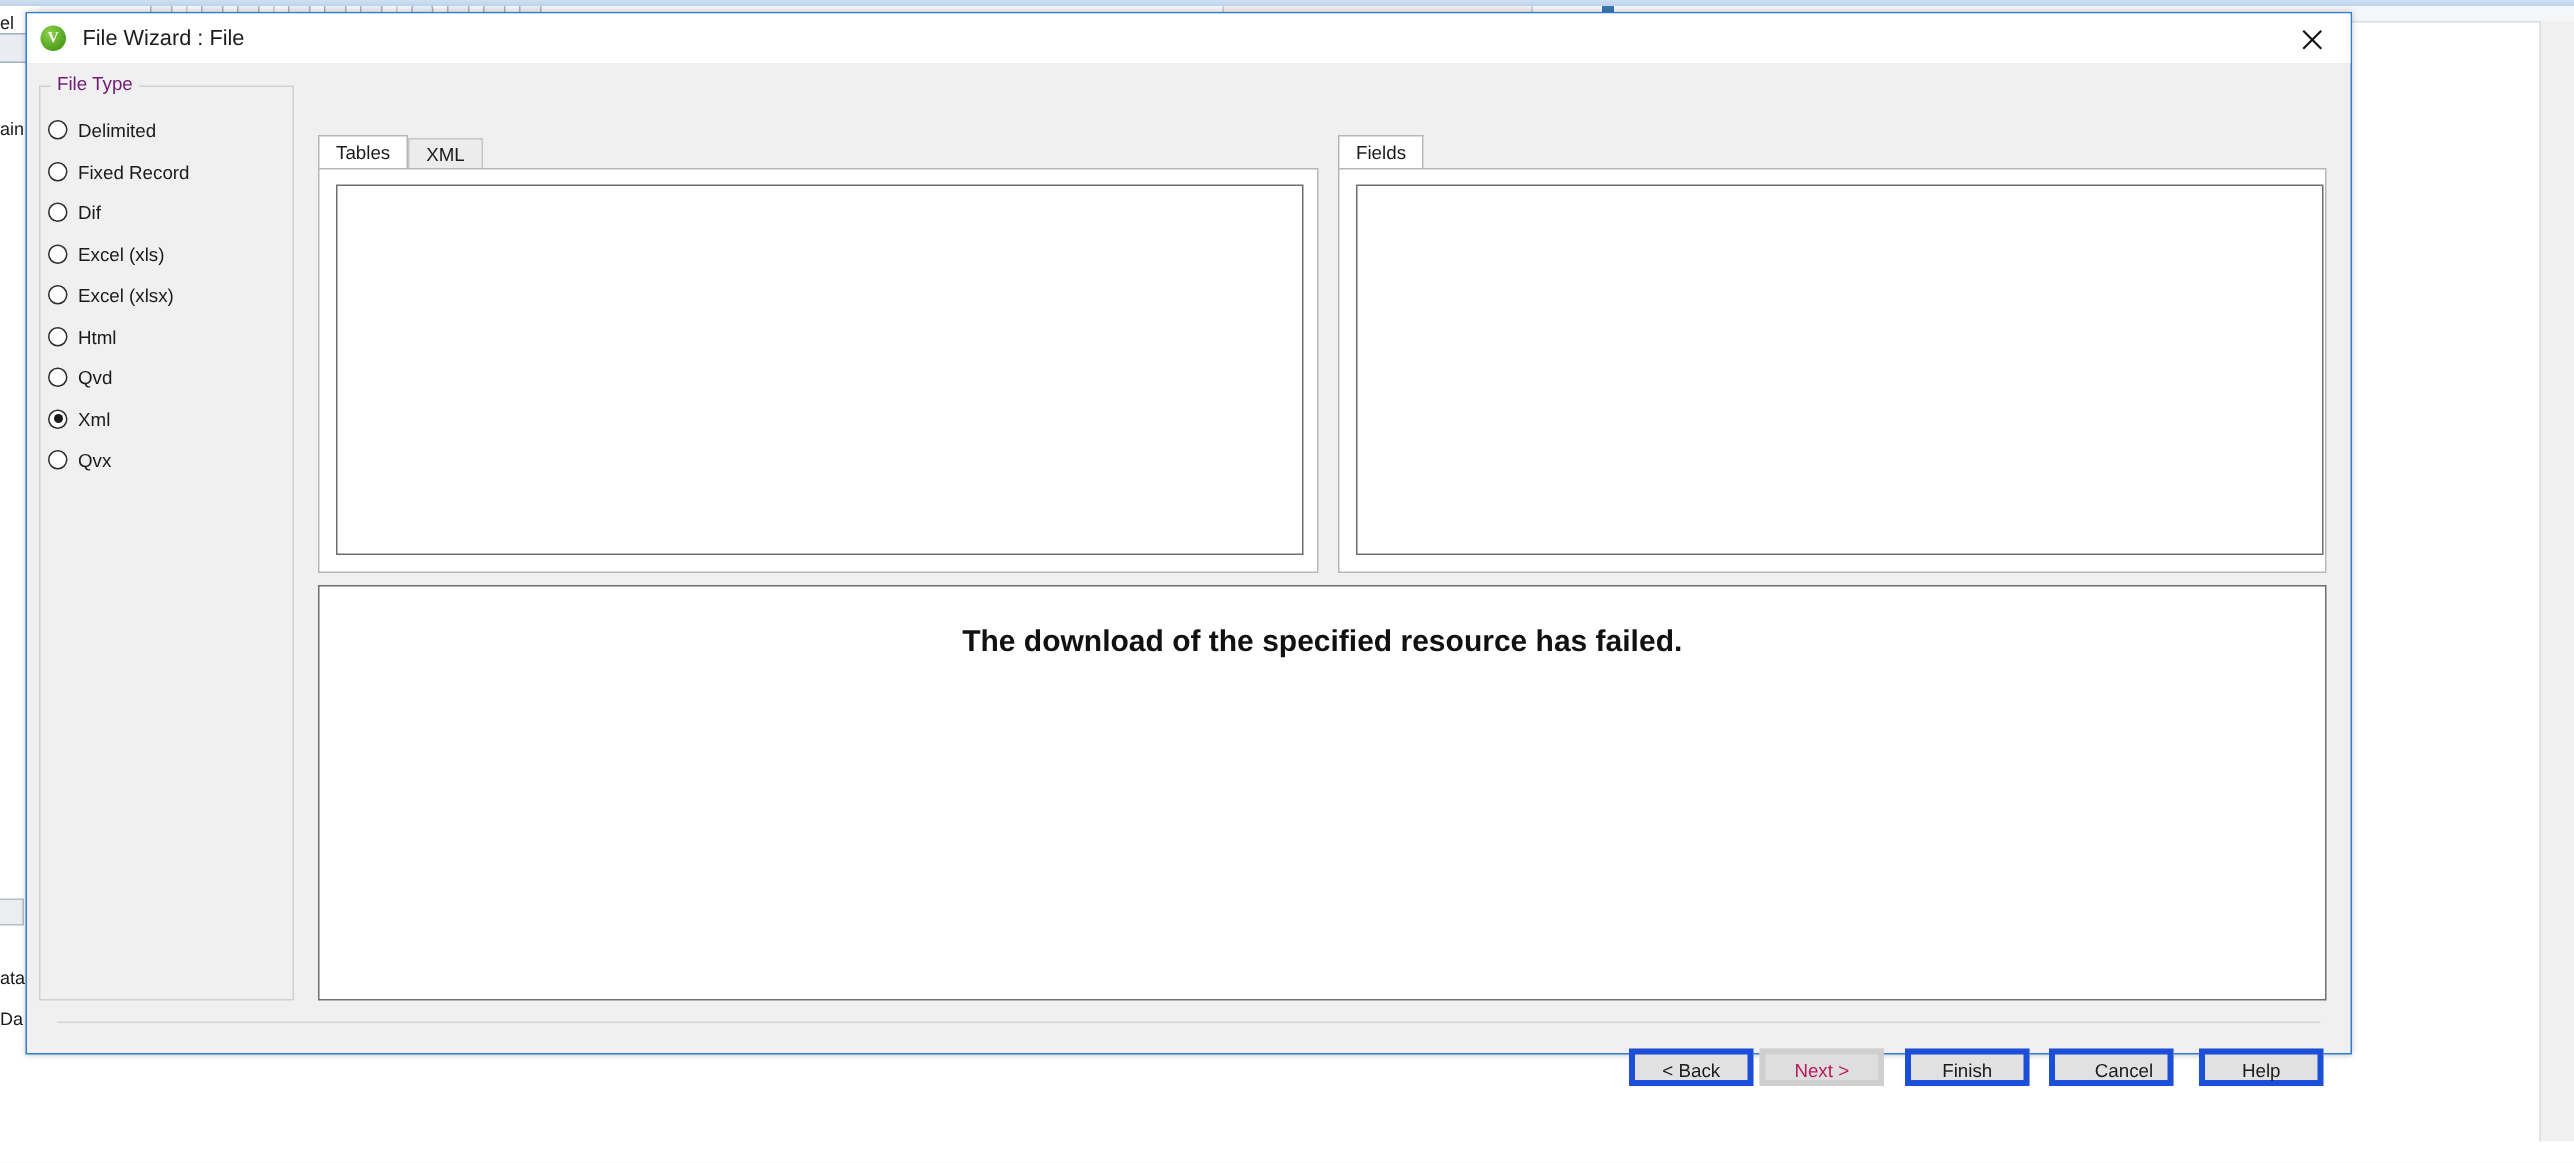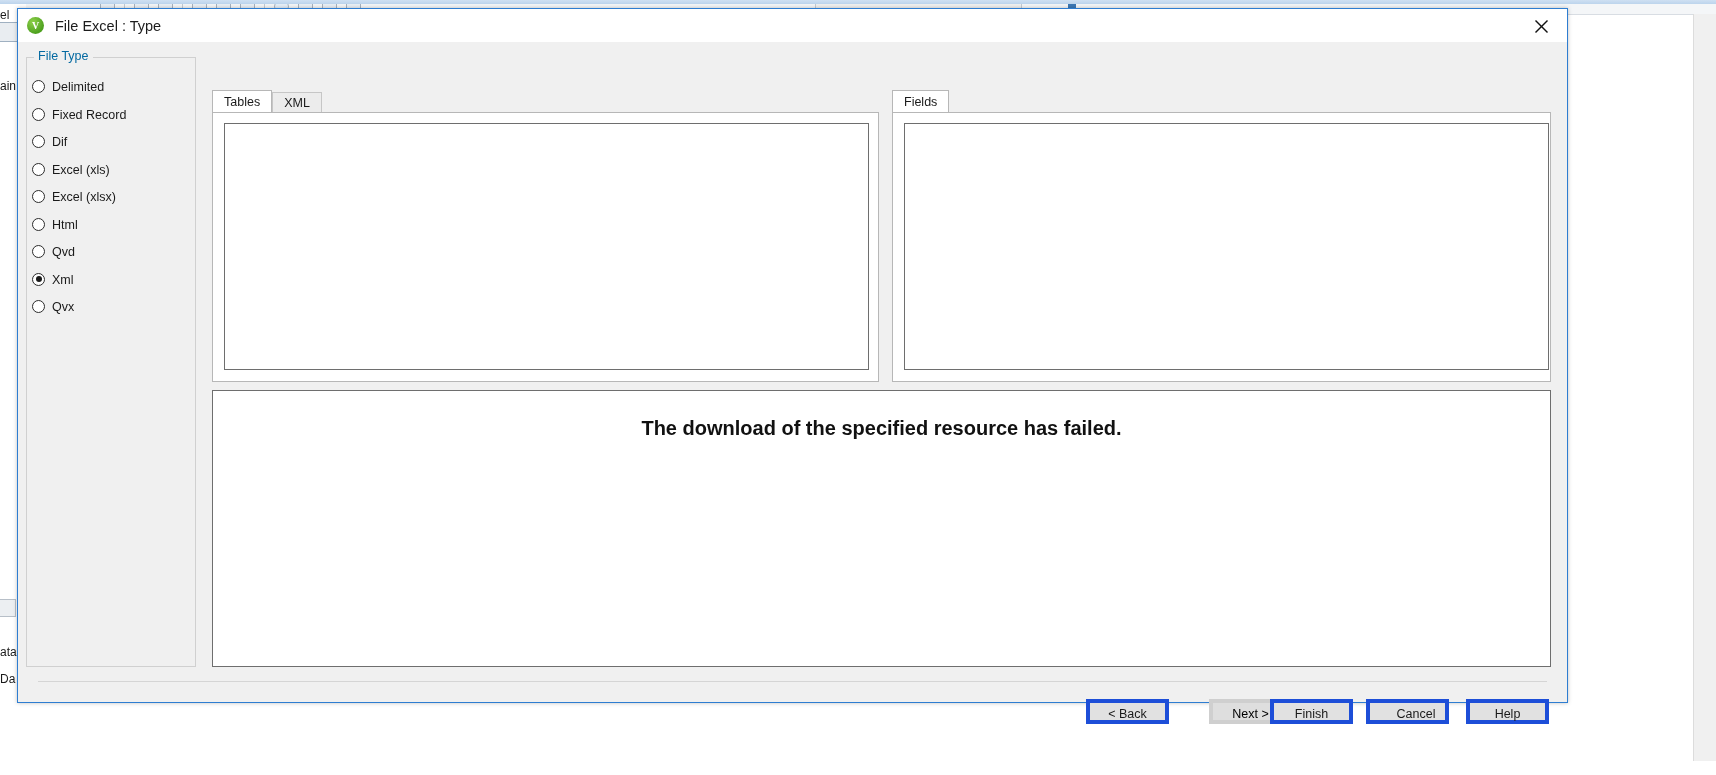--- a/index.html
+++ b/index.html
@@ -218,21 +218,21 @@
     left: 8px; top: 15px;
     width: 170px; height: 610px;
     border: 1px solid #d0d0d0;
     background: #f0f0f0;
     box-sizing: border-box;
   }
   .group-legend {
     position: absolute;
     left: 16px; top: 7px;
     font-size: 12.5px;
-    color: #0369a1;
+    color: #701a75;
     background: #f0f0f0;
     padding: 0 4px;
   }
   .radio-list {
     position: absolute;
     left: 14px; top: 38px;
     width: 150px;
   }
   .radio-row {
     display: flex;
@@ -357,25 +357,24 @@
     border: 4px solid #1d4ed8;
     box-sizing: border-box;
     font-size: 12.5px;
     color: #1a1a1a;
     line-height: 23px;
     text-align: center;
     cursor: pointer;
     font-family: "Liberation Sans", sans-serif;
   }
   .btn.disabled {
-    color: #000000;
+    color: #be185d;
     background: #dedede;
     border-color: #cfcfcf;
     cursor: default;
-    margin-left: 36px;
   }
   .btn-back   { left: 1068px; }
   .btn-next   { left: 1155px; }
   .btn-finish { left: 1252px; }
   .btn-cancel { left: 1348px; padding-left: 17px; }
   .btn-help   { left: 1448px; }
 </style>
 </head>
 <body>
 
@@ -413,21 +412,21 @@
     </div>
 
     <div class="bg-right-col"></div>
 
   </div>
 
   <div class="dialog">
 
     <div class="titlebar">
       <div class="title-icon"></div>
-      <div class="title-text">File Excel : Type</div>
+      <div class="title-text">File Wizard : File</div>
       <div class="close-btn">
         <svg width="15" height="15" viewBox="0 0 15 15" aria-hidden="true">
           <line x1="1.5" y1="1.5" x2="13.5" y2="13.5" stroke="#111" stroke-width="1.4"></line>
           <line x1="13.5" y1="1.5" x2="1.5" y2="13.5" stroke="#111" stroke-width="1.4"></line>
         </svg>
       </div>
     </div>
 
     <div class="dlg-body">
 

